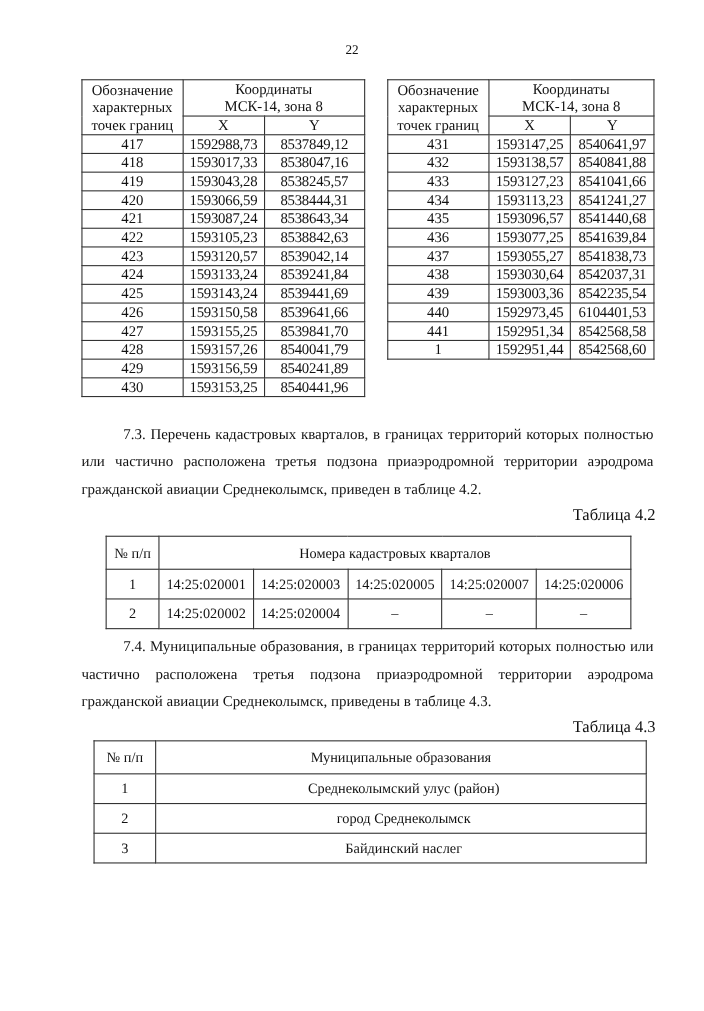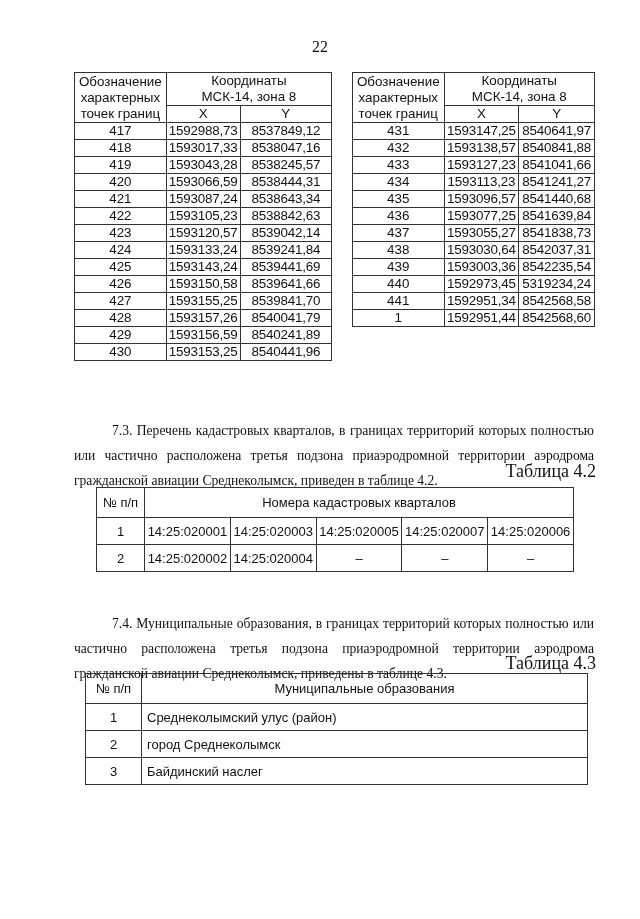--- a/index.html
+++ b/index.html
@@ -1,30 +1,30 @@
 <!DOCTYPE html>
 <html><head>
 <meta charset="utf-8">
 <style>
   html, body { margin:0; padding:0; background:#ffffff; }
   body { width:640px; height:919px; position:relative; overflow:hidden;
          font-family:"Liberation Serif", serif; color:#111; }
   .abs { position:absolute; }
-  .page-num { left:0; width:640px; top:38px; text-align:center; font-size:16px; }
-  table { border-collapse:collapse; position:absolute; font-family:Liberation Sans, sans-serif; }
+  .page-num { left:0; width:640px; top:38px; text-align:center; font-size:12px; }
+  table { border-collapse:collapse; position:absolute; font-family:Liberation Serif, serif; }
   td, th { border:1px solid #333; padding:0; font-weight:normal; text-align:center; }
   .coord td, .coord th { font-size:13.4px; line-height:16px; height:16px; }
   .coord th { line-height:16px; }
   .coord td.num { letter-spacing:-0.2px;text-align:center; }
-  .para { position:absolute; left:74px; width:520px; font-size:13.6px; line-height:25px; text-align:justify;margin-top:36px; }
+  .para { position:absolute; left:74px; width:520px; font-size:13.6px; line-height:25px; text-align:justify; }
   .para .first { text-indent:38px; }
-  .caption { position:absolute; font-size:18px;margin-left:24px; }
+  .caption { position:absolute; font-size:15px;margin-left:24px; }
   .t42 td, .t42 th { font-size:13px; height:26px; }
   .t43 td, .t43 th { font-size:13px; height:26px; }
-  .t43 td.name { text-align:left; padding-left:5px; }
+  .t43 td.name { text-align:center; padding-left:5px; }
 </style>
 </head>
 <body>
 
 <div class="abs page-num">22</div>
 
 <table class="coord" style="left:74px; top:72px; width:258px;">
   <colgroup>
       <col style="width:92px">
       <col style="width:74px">
@@ -186,21 +186,21 @@
         <td class="num">8542037,31</td>
       </tr>
       <tr>
         <td>439</td>
         <td class="num">1593003,36</td>
         <td class="num">8542235,54</td>
       </tr>
       <tr>
         <td>440</td>
         <td class="num">1592973,45</td>
-        <td class="num">5319234,24</td>
+        <td class="num">6104401,53</td>
       </tr>
       <tr>
         <td>441</td>
         <td class="num">1592951,34</td>
         <td class="num">8542568,58</td>
       </tr>
       <tr>
         <td>1</td>
         <td class="num">1592951,44</td>
         <td class="num">8542568,60</td>

